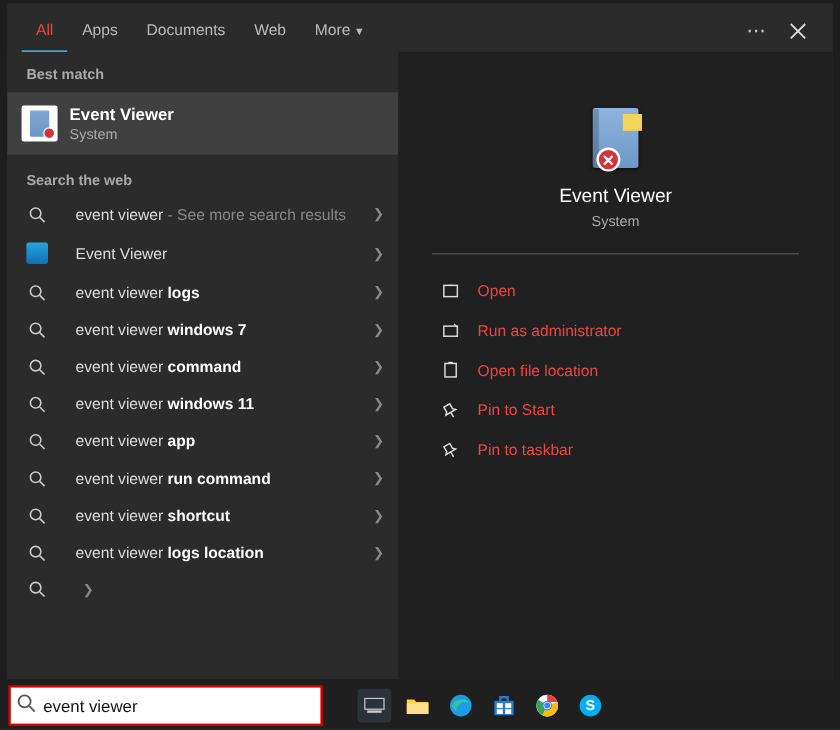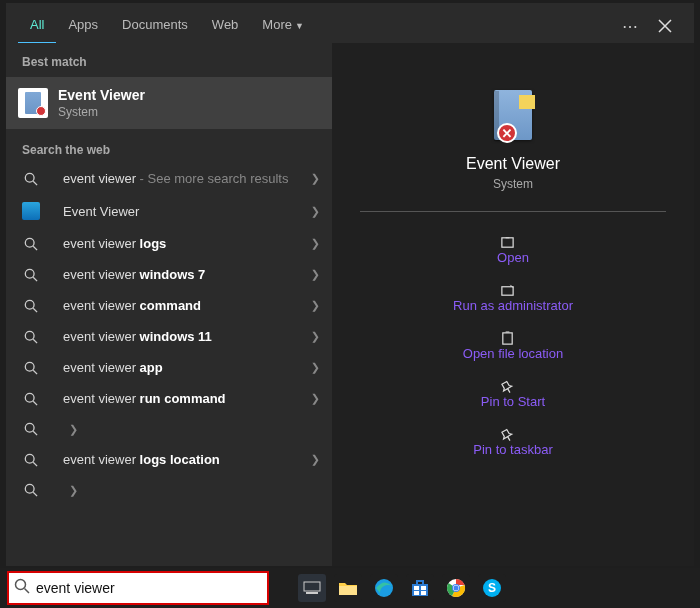--- a/index.html
+++ b/index.html
@@ -2,21 +2,21 @@
 <html><head>
   <meta charset="utf-8">
   <style>
     * { margin: 0; padding: 0; box-sizing: border-box; font-family: 'Segoe UI', Tahoma, sans-serif; }
     body { width: 700px; height: 608px; background: #1e1e1e; overflow: hidden; position: relative; }
 
     .search-panel { position: absolute; left: 6px; top: 3px; width: 688px; height: 563px; background: #2b2b2b; display: flex; flex-direction: column; }
 
     .tabs { display: flex; align-items: center; padding: 6px 12px 0 12px; height: 40px; }
     .tab { color: #bbb; font-size: 13px; padding: 8px 12px 10px 12px; cursor: pointer; border-bottom: 2px solid transparent; }
-    .tab.active { color: #5eead4; border-bottom-color: #4cc2ff; }
+    .tab.active { color: #ef4444; border-bottom-color: #4cc2ff; }
     .tab .caret { font-size: 9px; margin-left: 3px; }
     .tabs-spacer { flex: 1; }
     .dots-btn, .close-btn { color: #ccc; padding: 6px 10px; cursor: pointer; font-size: 16px; }
     .close-btn svg { display:block; }
 
     .body { flex: 1; display: flex; overflow: hidden; }
 
     .left { width: 326px; background: #2b2b2b; display: flex; flex-direction: column; overflow-y: auto; }
     .section-label { color: #aaa; font-size: 12px; font-weight: 600; padding: 12px 16px 6px 16px; }
     .best-match { background: #404040; display: flex; align-items: center; padding: 10px 12px; margin: 2px 0; }
@@ -39,21 +39,21 @@
     .app-card { display:flex; flex-direction:column; align-items:center; padding: 26px 0 20px 0; border-bottom:1px solid #555; }
     .big-icon { width: 52px; height: 52px; display:flex; align-items:center; justify-content:center; position:relative; margin-bottom:14px;}
     .big-icon .book { width:38px; height:50px; background:linear-gradient(#8fb4dd,#6d97c7); border-radius:2px; box-shadow:0 1px 3px rgba(0,0,0,.5);}
     .big-icon .spine{position:absolute; left:7px; top:2px; width:5px; height:50px; background:rgba(0,0,0,.2);}
     .big-icon .tag{position:absolute; top:6px; right:4px; width:16px; height:14px; background:#f3d35b;}
     .big-icon .err{position:absolute; bottom:-2px; left:10px; width:20px; height:20px; background:#d13438; border:2px solid #fff; border-radius:50%; display:flex; align-items:center; justify-content:center; color:#fff; font-size:13px; font-weight:bold;}
     .app-title { color:#fff; font-size:16px; font-weight:400; }
     .app-sub { color:#aaa; font-size:12px; margin-top:4px; }
 
     .actions { padding-top: 14px; }
-    .action { display:flex; align-items:center; padding:9px 4px; color:#8b5cf6; font-size:13px; cursor:pointer;flex-direction:column;}
+    .action { display:flex; align-items:center; padding:9px 4px; color:#ef4444; font-size:13px; cursor:pointer;}
     .a-icon { width:22px; display:flex; justify-content:center; margin-right:12px; color:#ddd;}
     .a-icon svg{display:block;}
 
     .taskbar { position:absolute; left:0; bottom:0; width:700px; height:40px; background:#1f1f1f; display:flex; align-items:center; }
     .searchbox { margin-left:8px; width:260px; height:32px; background:#fff; display:flex; align-items:center; padding:0 6px; outline:2px solid #d60000; outline-offset:-1px;}
     .searchbox .sicon{ color:#555; margin-right:6px;}
     .searchbox input { border:none; outline:none; font-size:14px; width:100%; background:transparent; color:#111;}
     .task-icons { display:flex; gap:8px; margin-left:30px; align-items:center;}
     .task-icon { width:28px; height:28px; border-radius:3px; display:flex; align-items:center; justify-content:center; font-size:16px;}
     .ti-tv{ background:#2c323a;}
@@ -175,20 +175,21 @@
         <span class="r-text"><span>event viewer </span><span class="bold">run command</span></span>
         <span class="chev">❯</span>
       </div>
       <div class="result">
         <span class="r-icon">
             <svg width="14" height="14" viewBox="0 0 16 16">
               <circle cx="6.5" cy="6.5" r="5" stroke="#ccc" stroke-width="1.5" fill="none"></circle>
               <line x1="10.5" y1="10.5" x2="15" y2="15" stroke="#ccc" stroke-width="1.5"></line>
             </svg>
           </span>
+        <span class="r-text"><span>event viewer </span><span class="bold">shortcut</span></span>
         <span class="chev">❯</span>
       </div>
       <div class="result">
         <span class="r-icon">
             <svg width="14" height="14" viewBox="0 0 16 16">
               <circle cx="6.5" cy="6.5" r="5" stroke="#ccc" stroke-width="1.5" fill="none"></circle>
               <line x1="10.5" y1="10.5" x2="15" y2="15" stroke="#ccc" stroke-width="1.5"></line>
             </svg>
           </span>
         <span class="r-text"><span>event viewer </span><span class="bold">logs location</span></span>

